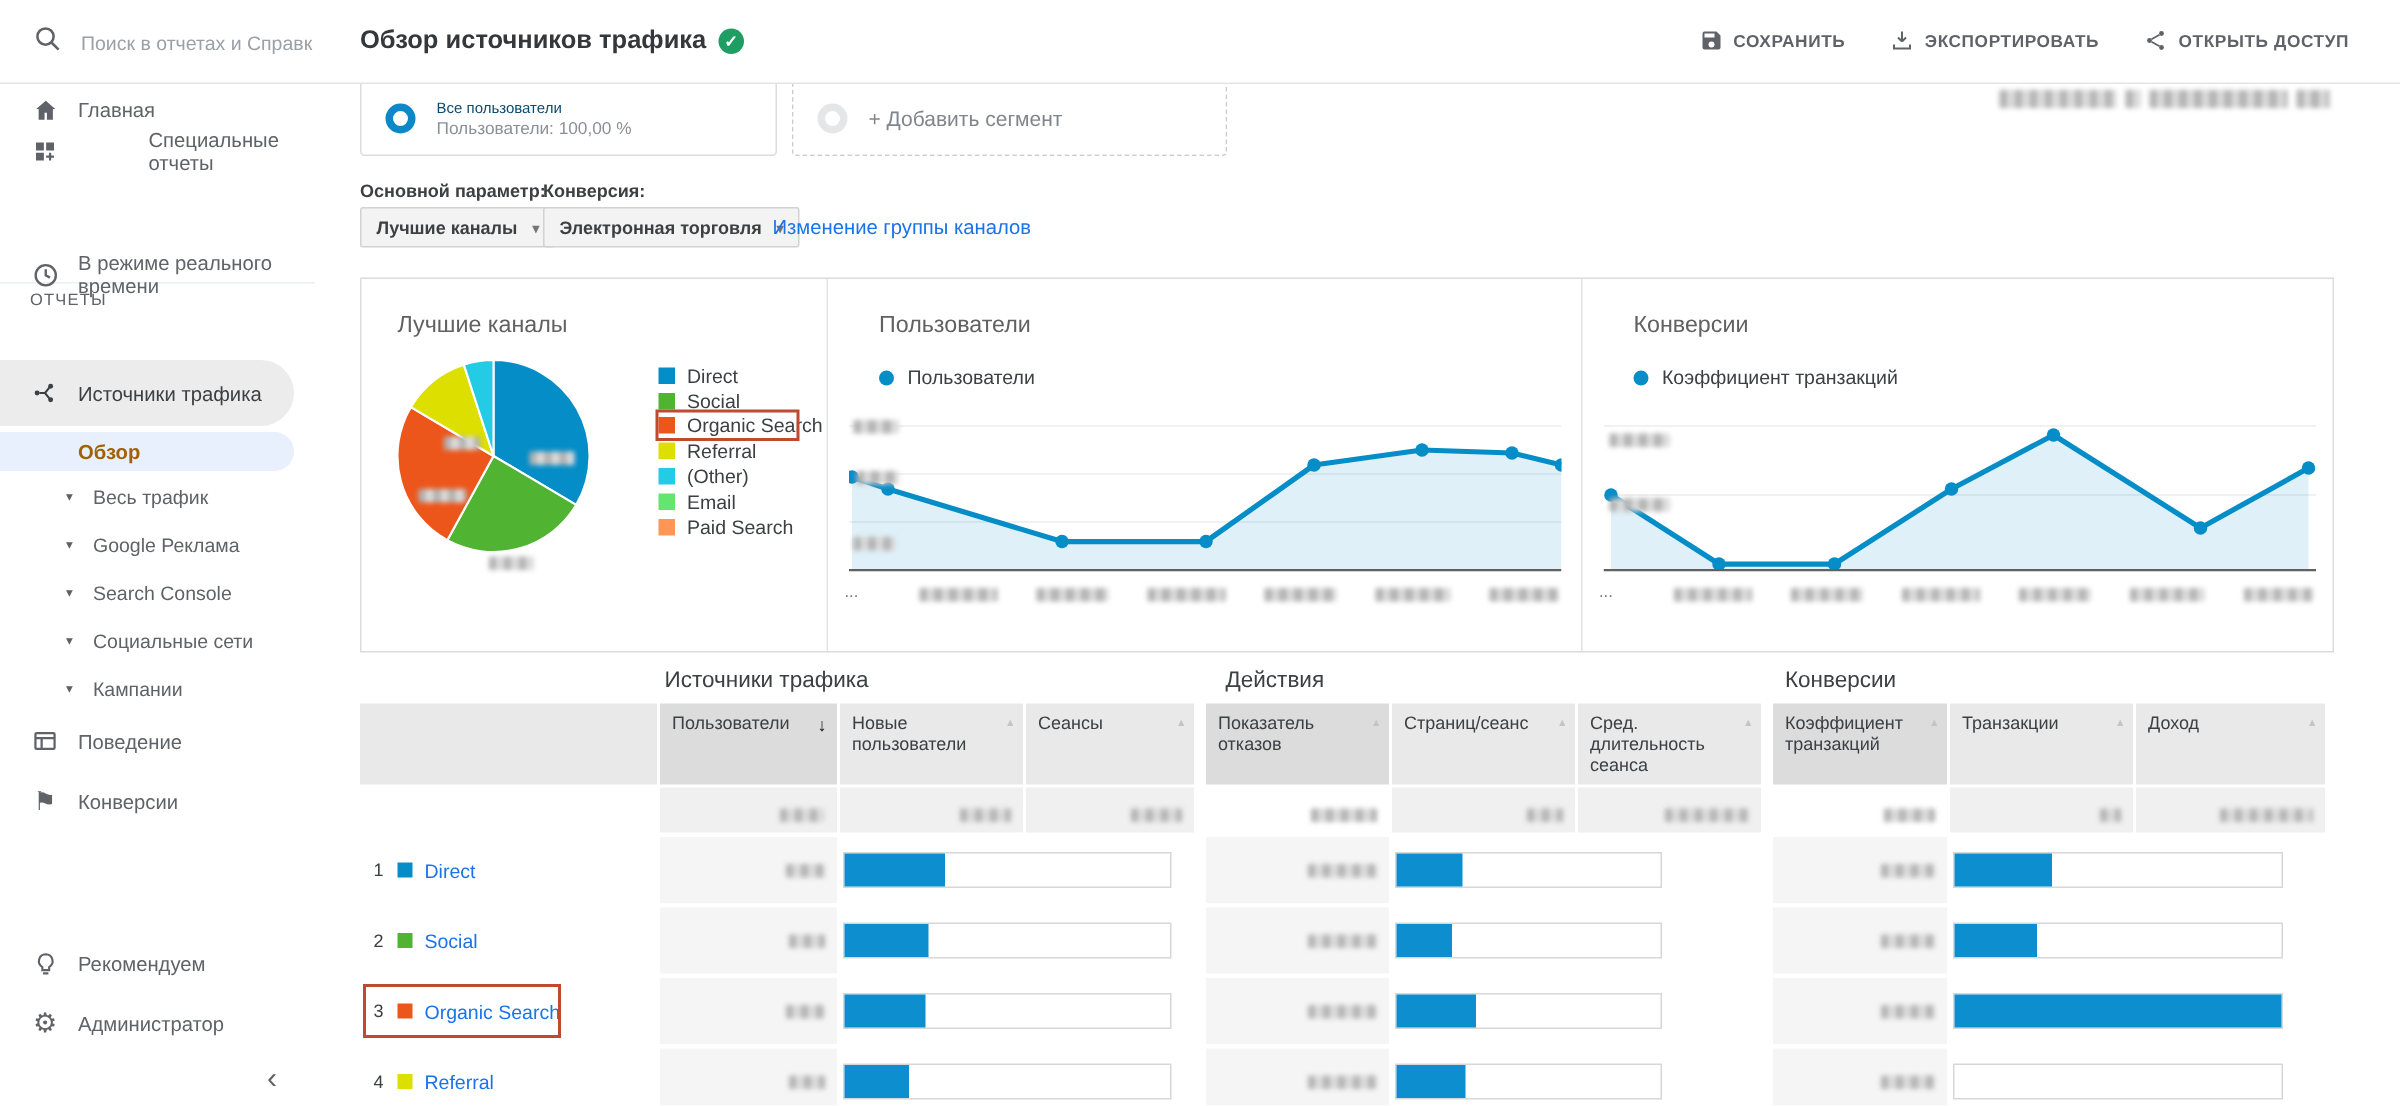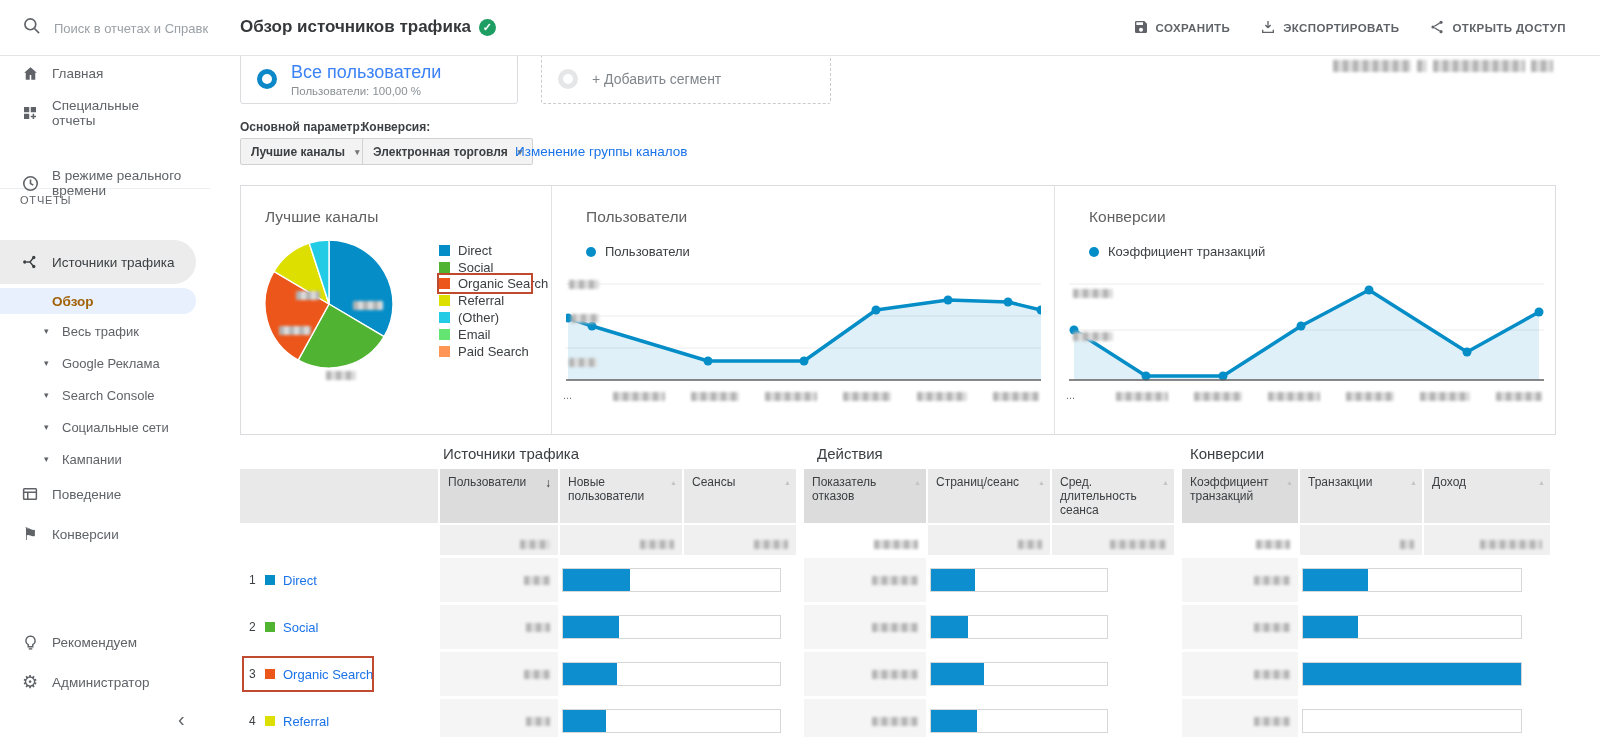--- a/index.html
+++ b/index.html
@@ -36,24 +36,24 @@
   
   .blur { display:inline-block; height:9px; border-radius:1px; vertical-align:middle;
           background:repeating-linear-gradient(90deg,#b3b3b3 0 5px,#dcdcdc 5px 10px);
           filter:blur(1.7px); }
   .blur.tall { height:12px; }
 
   
   .seg-card { position:absolute; top:54px; height:50px; background:#fff; border:1px solid #dadce0;
               border-radius:3px; display:flex; align-items:center; padding:0 16px; gap:14px; cursor:pointer; }
   .seg-all { left:240px; width:278px; }
-  .seg-add { left:541px; width:290px; border:1px dashed #c9cccf; }
+  .seg-add { left:528px; width:290px; border:1px dashed #c9cccf; }
   .donut { width:20px; height:20px; border-radius:50%; border:5px solid #0c87c8; }
   .donut.gray { border-color:#e4e6e8; }
-  .seg-title { font-size:18px; color:#3b82f6; }
+  .seg-title { font-size:10px; color:#0c4a6e; }
   .seg-sub { font-size:11.5px; color:#8a9095; margin-top:2px; }
   .seg-add-label { font-size:14px; color:#80868b; }
   .date-blur { position:absolute; left:1333px; top:60px; display:flex; gap:6px; align-items:center; }
 
   .ctl-label { position:absolute; top:120px; font-size:12px; font-weight:bold; color:#3c4043; }
   .dropdown { position:absolute; top:138px; height:27px; background:#f3f3f3; border:1px solid #d2d2d2;
               border-radius:2px; display:flex; align-items:center; padding:0 10px; gap:10px;
               font-size:12px; font-weight:bold; color:#3c4043; cursor:pointer; }
   .dd-arrow { font-size:9px; color:#757575; }
   .channel-link { position:absolute; left:515px; top:144px; font-size:13.5px; color:#1a73e8; cursor:pointer; }
@@ -150,21 +150,21 @@
 
   <div class="sidebar">
     <div class="side-item" style="top:2px;height:30px;">
       <span class="ic">
           <svg width="19" height="19" viewBox="0 0 24 24">
             <path d="M12 4l-8 7h2v9h5v-6h2v6h5v-9h2z" fill="#5f6368"></path>
           </svg>
         </span>
       <span class="lbl">Главная</span>
     </div>
-    <div class="side-item" style="top:36px;height:42px;">
+    <div class="side-item" style="top:24px;height:42px;gap:47px;">
       <span class="ic">
           <svg width="18" height="18" viewBox="0 0 24 24">
             <path d="M4 4h7v7H4zM13 4h7v7h-7zM4 13h7v7H4z" fill="#5f6368"></path>
             <path d="M16.5 13v7M13 16.5h7" stroke="#5f6368" stroke-width="2"></path>
           </svg>
         </span>
       <span class="lbl">Специальные отчеты</span>
     </div>
     <div class="side-divider"></div>
     <div class="side-section">ОТЧЕТЫ</div>

